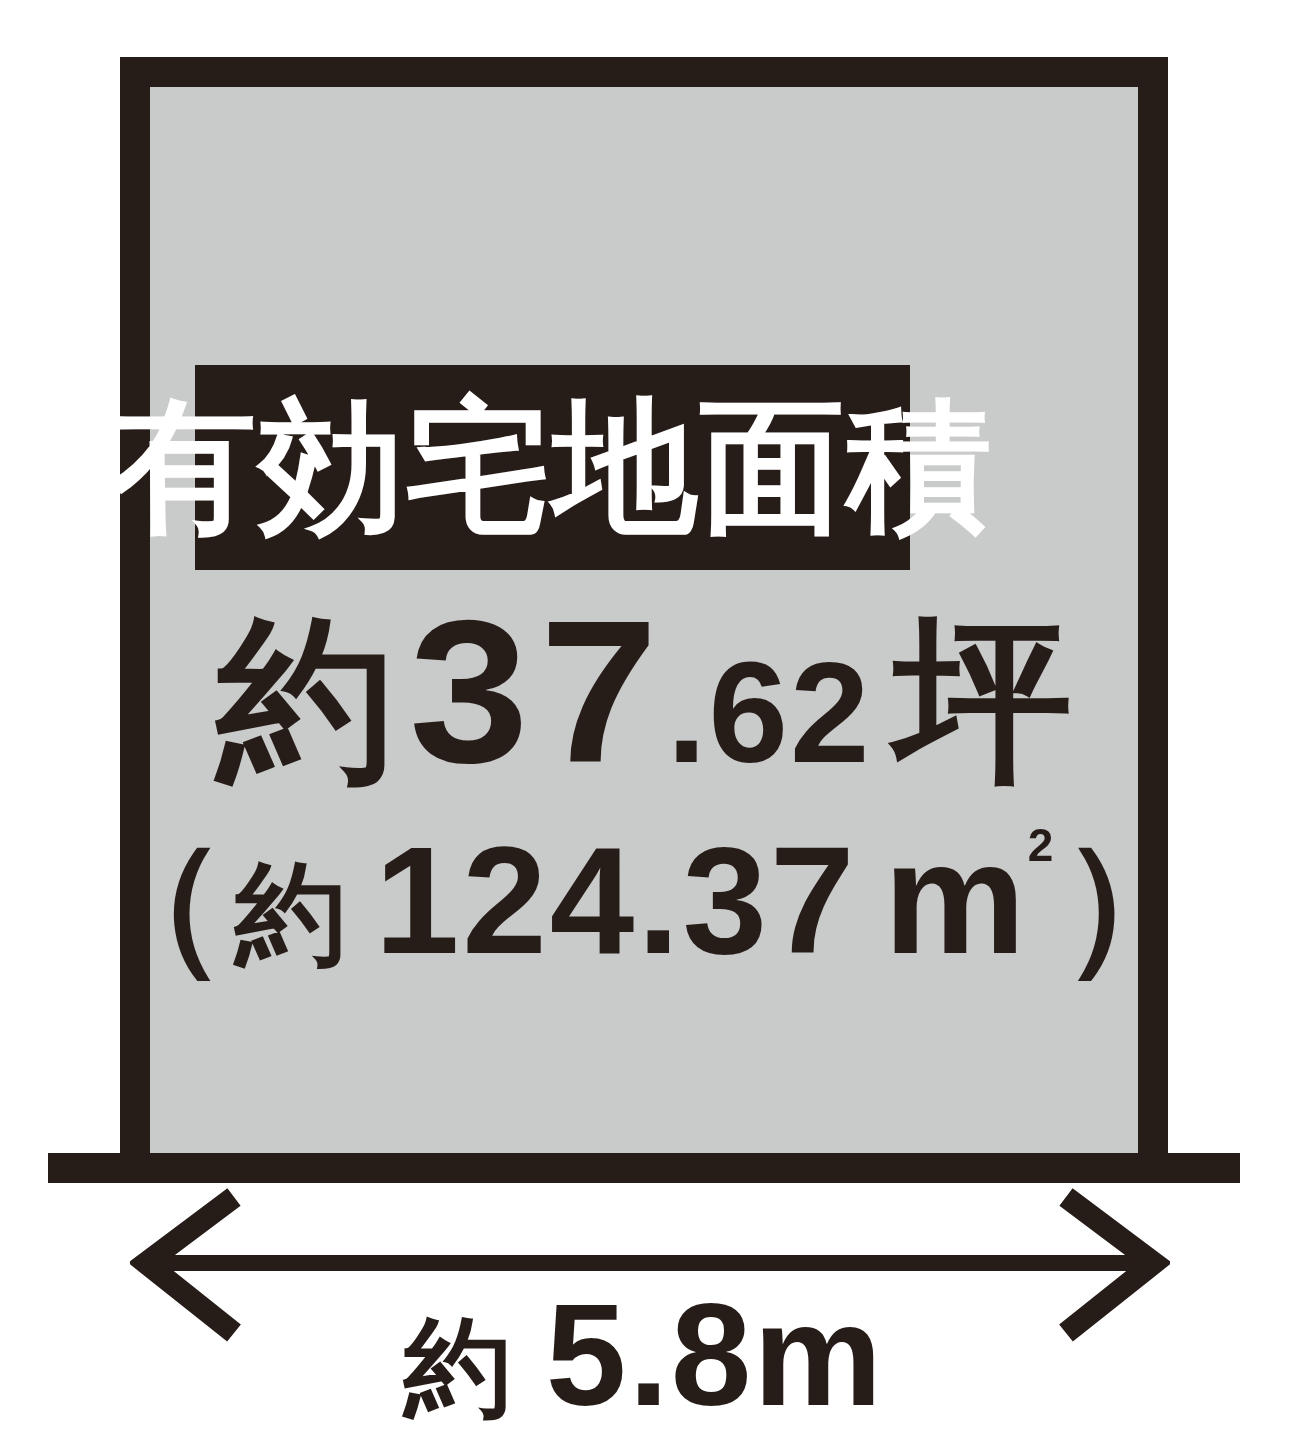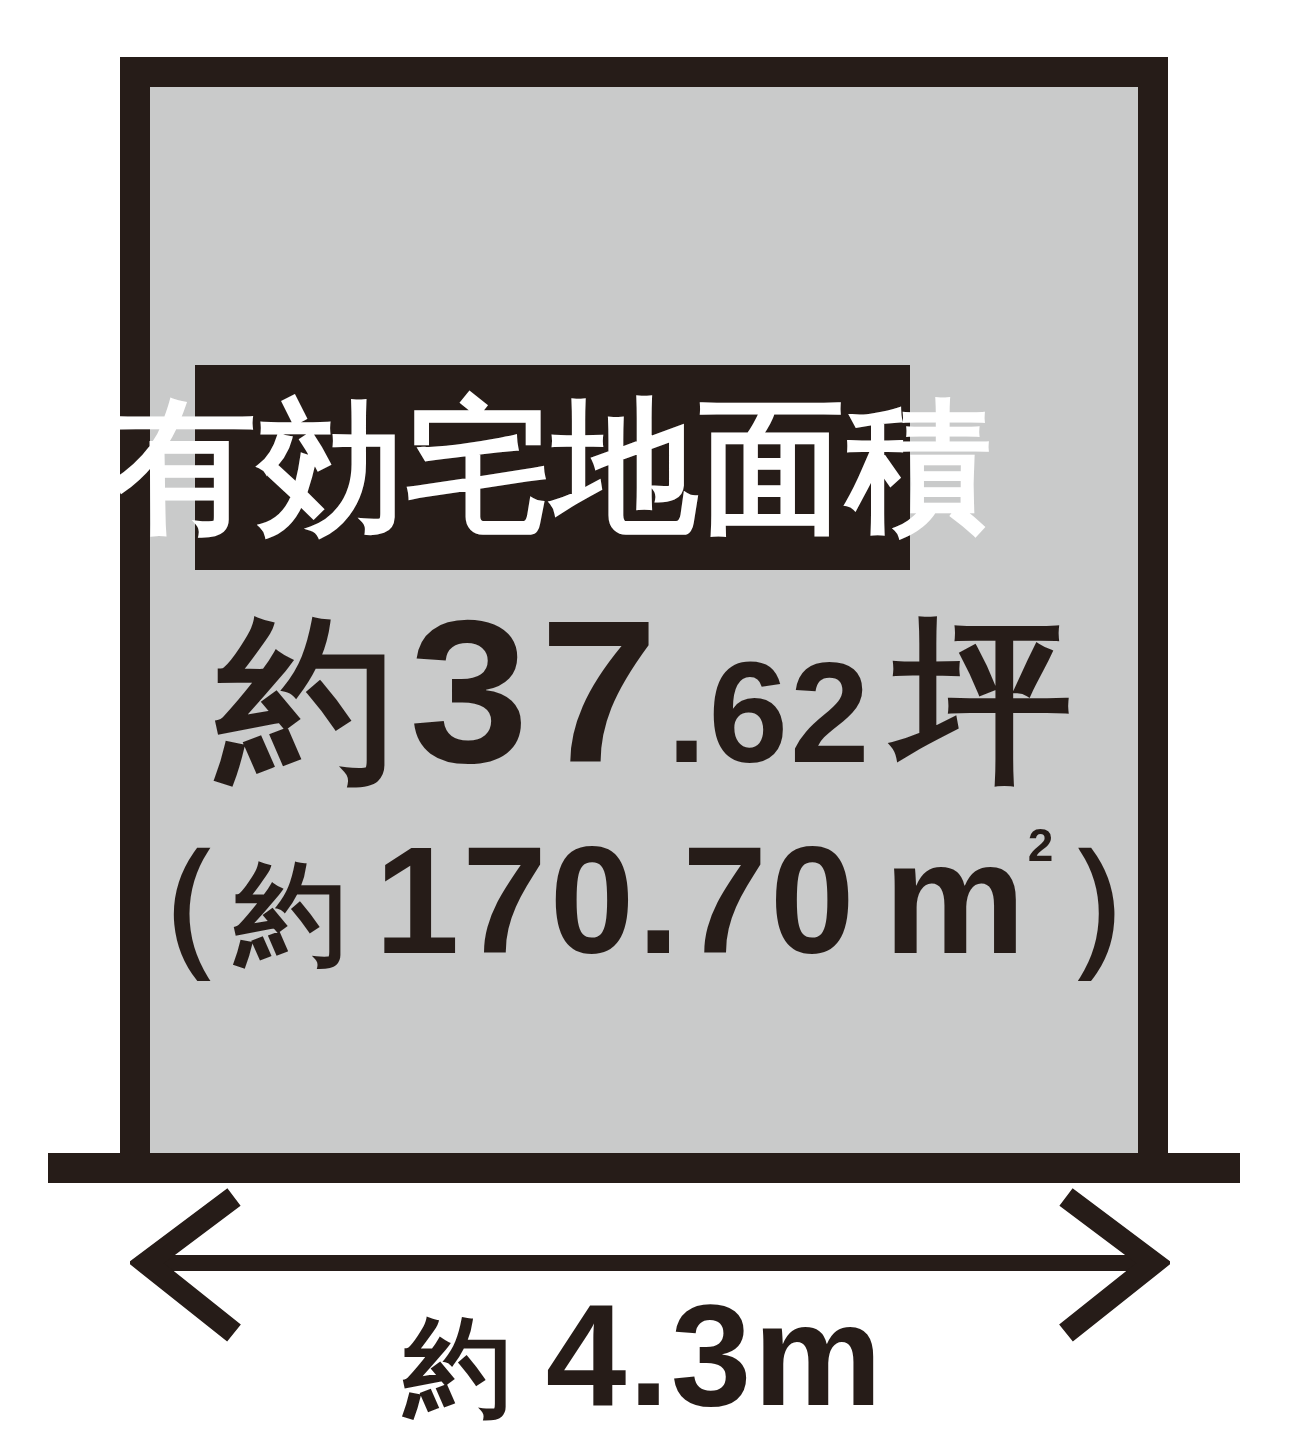--- a/index.html
+++ b/index.html
@@ -110,32 +110,32 @@
   <div class="tsubo-line">
     <span class="t-prefix">約</span>
     <span class="t-whole">37</span>
     <span class="t-dec">.62</span>
     <span class="t-unit">坪</span>
   </div>
 
   <div class="sqm-line">
     <span class="s-paren-open">（</span>
     <span class="s-approx">約</span>
-    <span class="s-val">170.70</span>
+    <span class="s-val">124.37</span>
     <span class="s-unit">m</span>
     <span class="s-sup">2</span>
     <span class="s-paren-close">）</span>
   </div>
 
   <div class="road"></div>
 
   <svg class="arrow" viewBox="0 0 1040 160" xmlns="http://www.w3.org/2000/svg">
     <line x1="16" y1="78" x2="1024" y2="78"></line>
     <polyline points="104,12 16,78 104,148"></polyline>
     <polyline points="936,12 1024,78 936,148"></polyline>
   </svg>
 
   <div class="frontage">
     <span class="f-prefix">約</span>
-    <span class="f-value">4.3m</span>
+    <span class="f-value">5.8m</span>
   </div>
 
 </div>
 
 </body></html>

